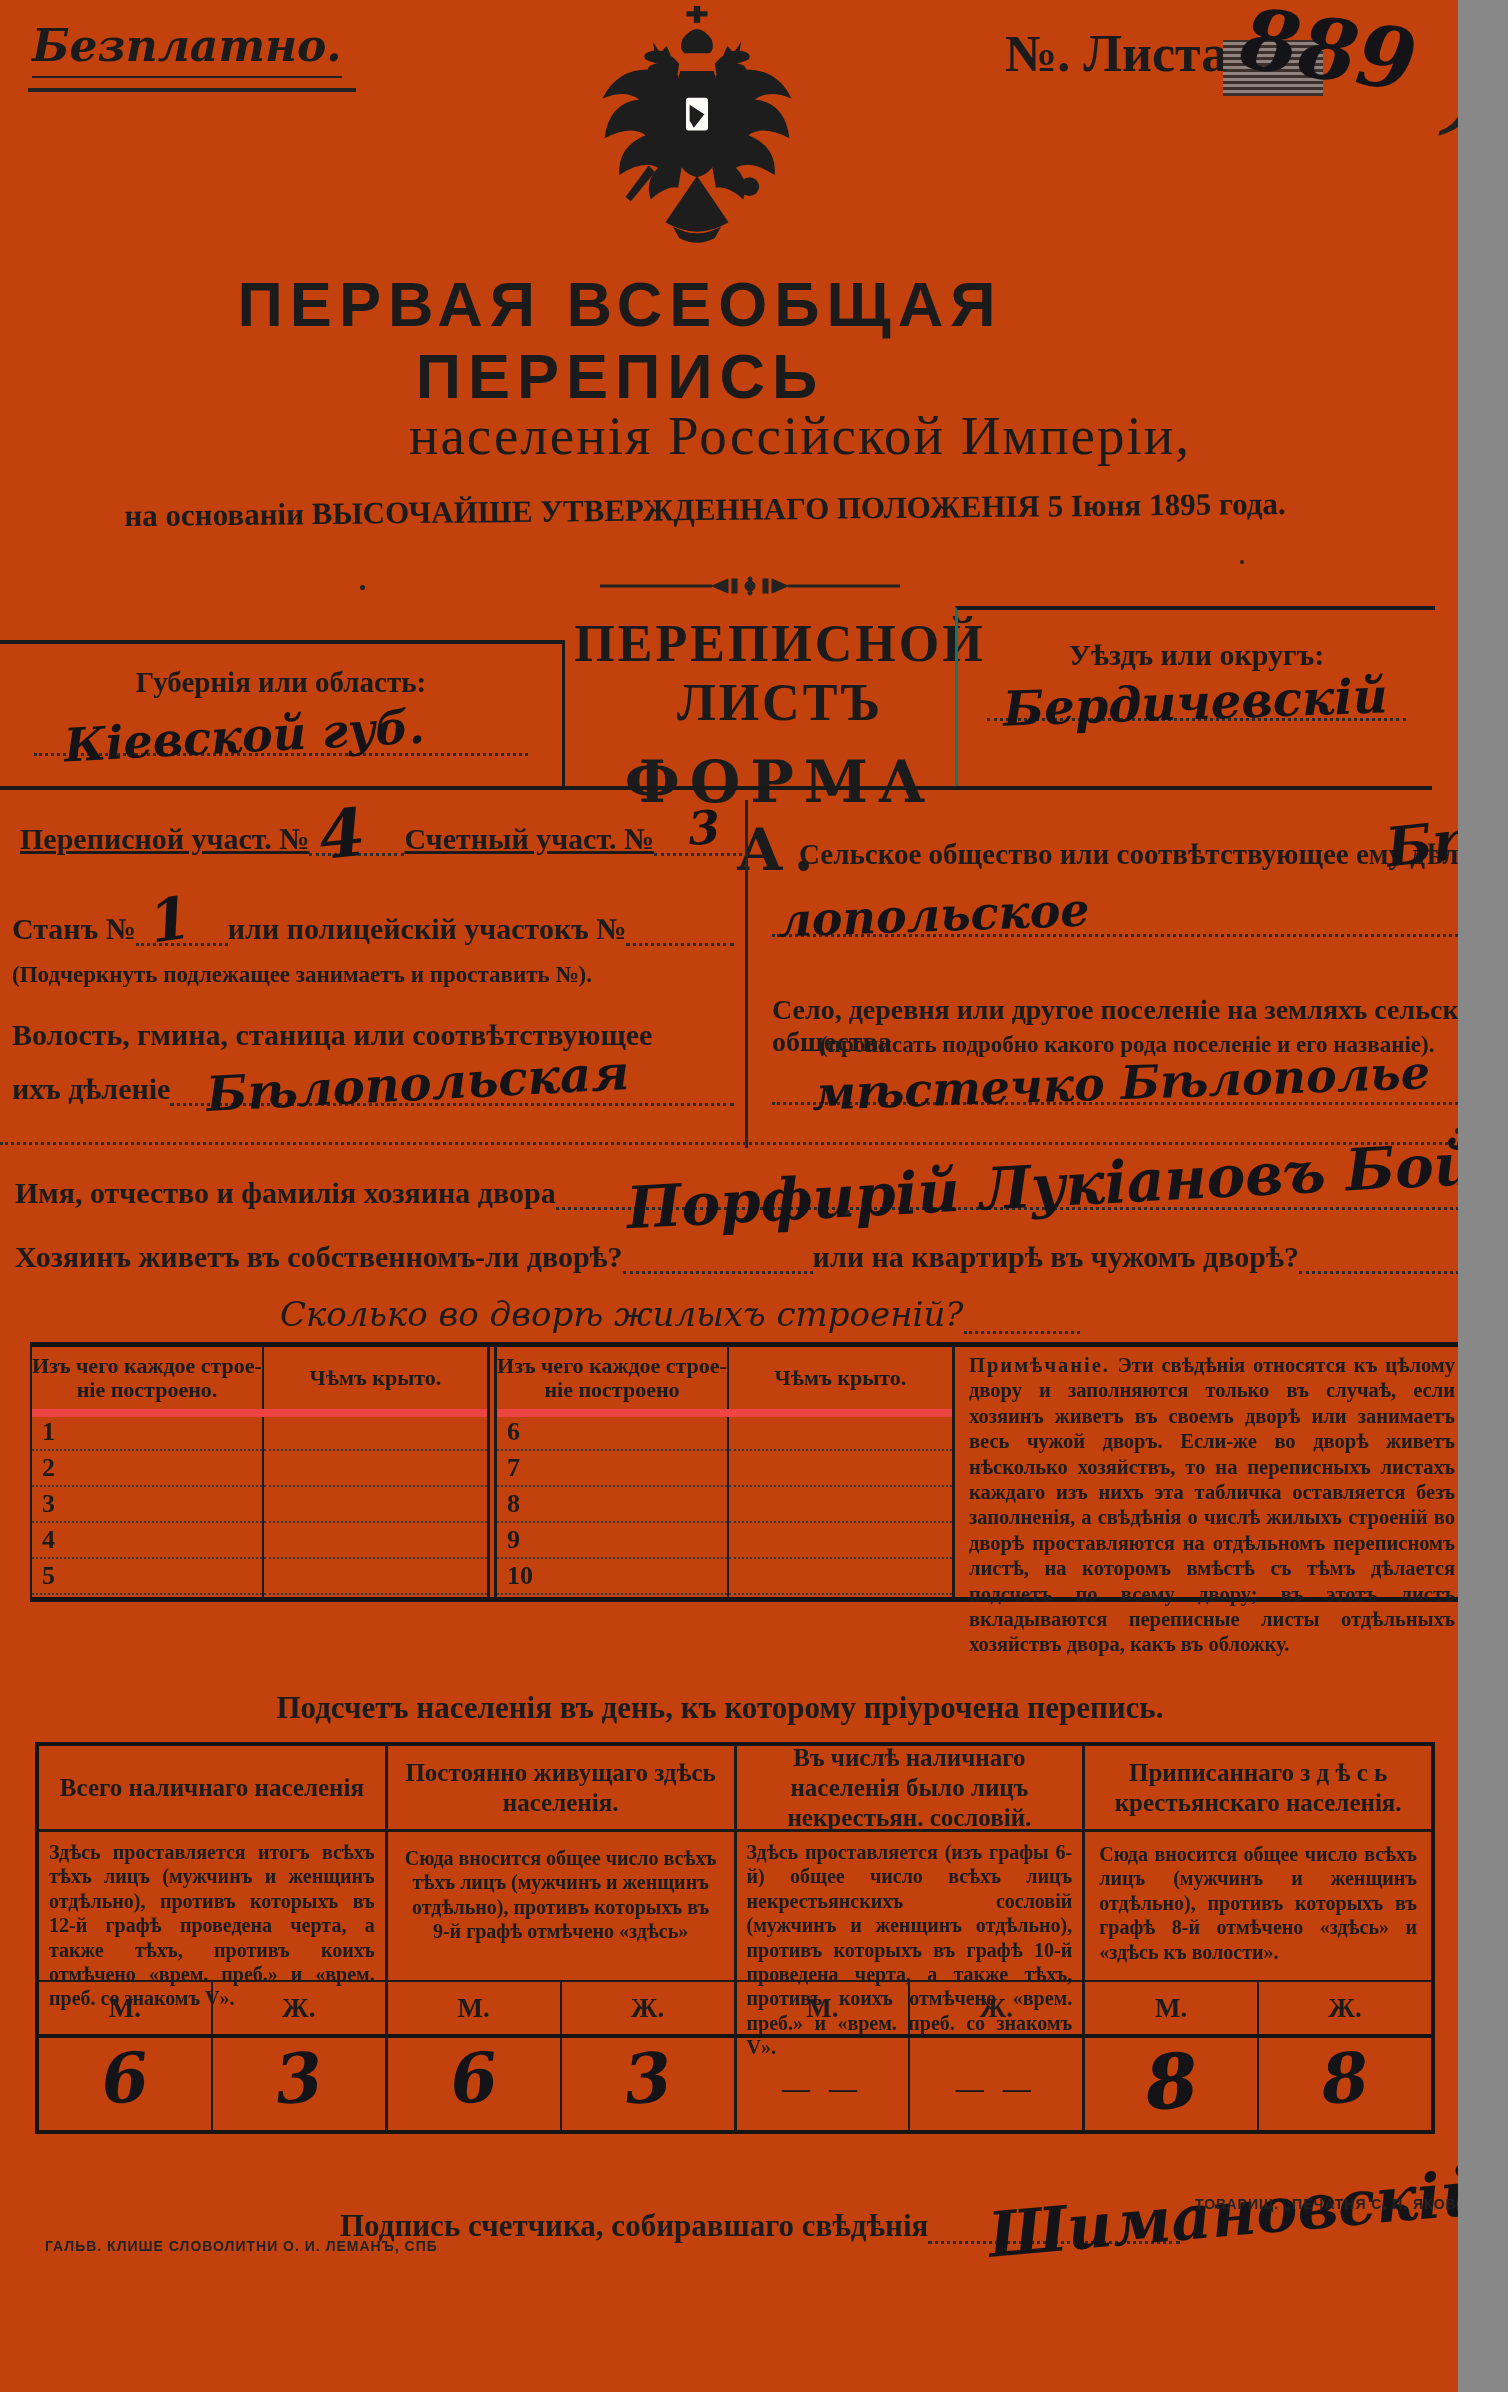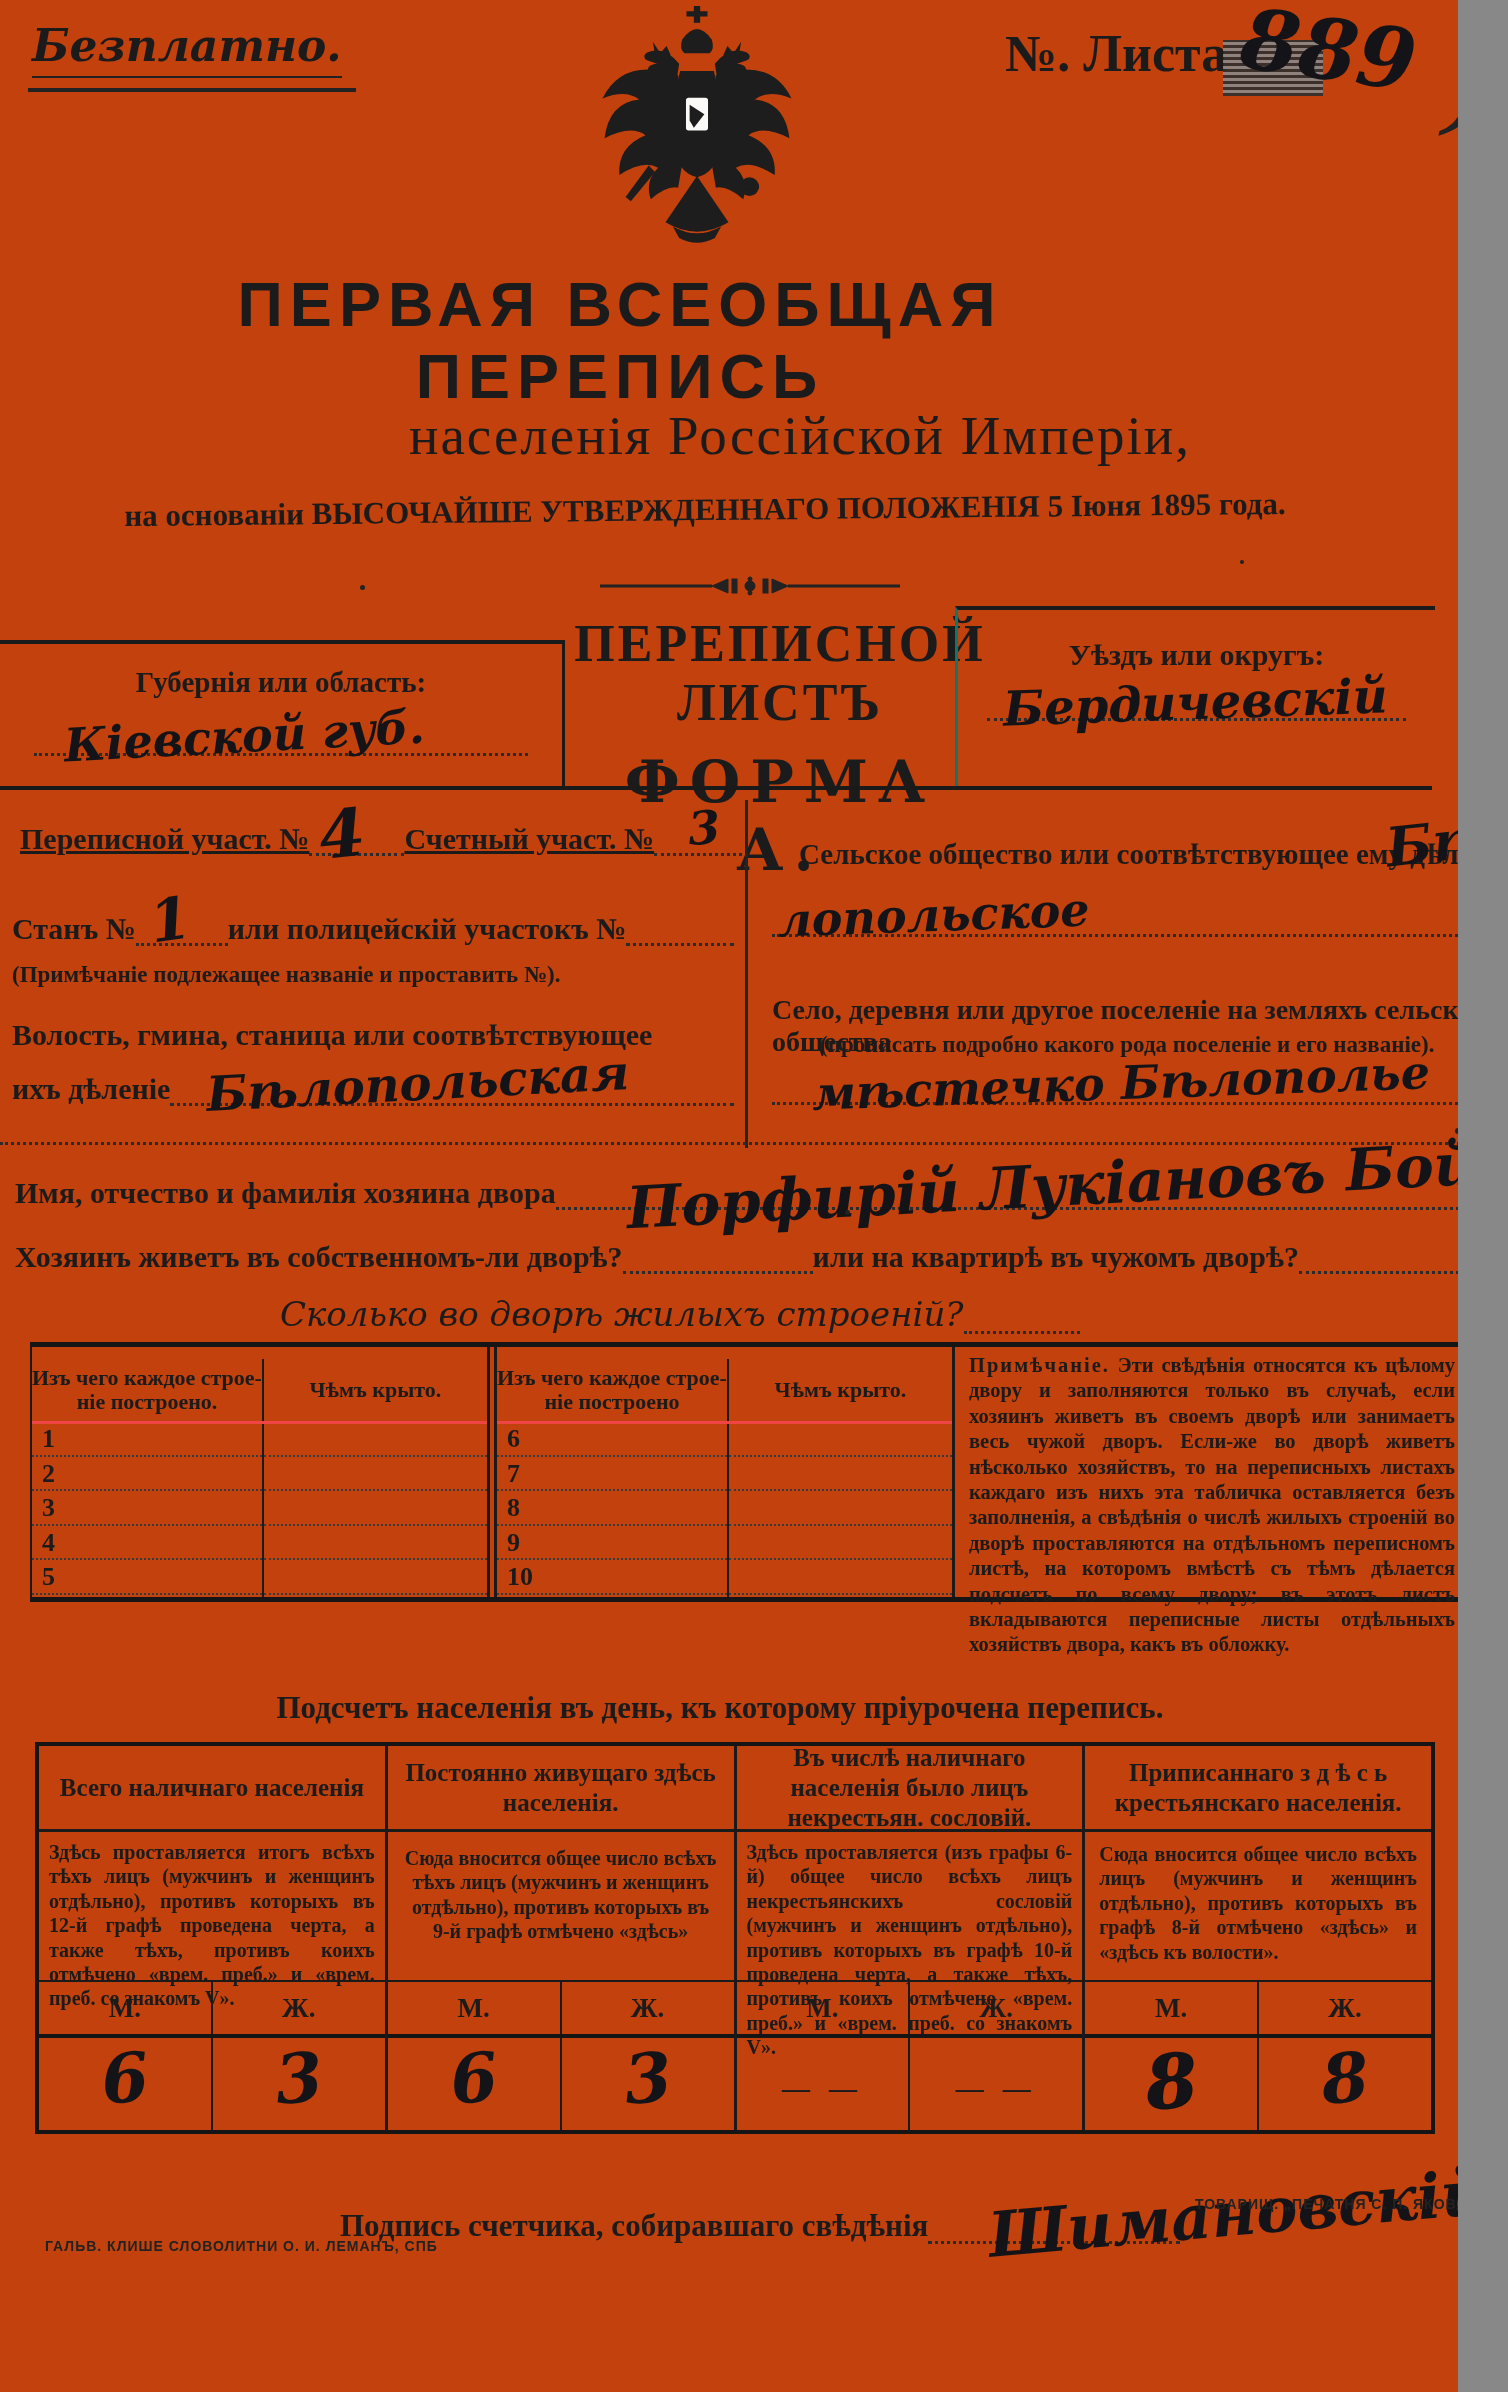--- a/index.html
+++ b/index.html
@@ -53,21 +53,21 @@
   .hw-rural2{position:absolute;left:6px;bottom:-4px;font-size:46px;transform:rotate(-2deg);}
   .hw-village{position:absolute;left:40px;bottom:-4px;font-size:46px;transform:rotate(-2deg);}
   .hw-owner{position:absolute;left:70px;bottom:-6px;font-size:58px;transform:rotate(-3deg);}
   .full-dots{left:0;top:1142px;width:1508px;border-bottom:3px dotted #2b2b2b;height:0;}
   .bq{font-style:italic;font-family:"DejaVu Serif",serif;font-size:34px;font-weight:400;white-space:nowrap;}
   
   .btable{left:30px;top:1342px;width:1440px;height:260px;border-top:5px solid #151515;
       border-bottom:5px solid #151515;border-left:2px solid #1a1a1a;border-right:3px solid #1a1a1a;
       display:flex;box-sizing:border-box;}
   .bhalf{width:455px;display:flex;flex-direction:column;}
-  .bhead{display:flex;height:62px;border-bottom:3px solid #ef4444;margin-top:12px;}
+  .bhead{display:flex;height:62px;border-bottom:8px solid #ef4444;}
   .bh{display:flex;align-items:center;justify-content:center;text-align:center;
       font-size:22px;font-weight:700;line-height:1.1;}
   .bh1{width:232px;border-right:2px solid #1a1a1a;box-sizing:border-box;}
   .bh2{flex:1;}
   .bbody{flex:1;display:flex;flex-direction:column;}
   .brow{flex:1;display:flex;}
   .bcell{box-sizing:border-box;position:relative;}
   .bcell.n{width:232px;border-right:2px solid #1a1a1a;font-size:26px;font-weight:700;padding-left:10px;}
   .bcell.r{flex:1;}
   .bcell:after{content:"";position:absolute;left:0;right:0;bottom:2px;border-bottom:2px dotted #3a3a3a;}
@@ -198,21 +198,21 @@
 
   <div class="line" style="left:12px;top:912px;width:722px;">
     <span class="lbl">Станъ №</span>
     <span class="dots" style="width:92px;">
       <span class="hw hw-num-1">1</span>
     </span>
     <span class="lbl">или полицейскій участокъ №</span>
     <span class="dots fill"></span>
   </div>
 
-  <div class="abs smallnote" style="left:12px;top:962px;">(Примѣчаніе подлежащее названіе и проставить №).</div>
+  <div class="abs smallnote" style="left:12px;top:962px;">(Подчеркнуть подлежащее занимаетъ и проставить №).</div>
 
   <div class="abs lbl" style="left:12px;top:1018px;">Волость, гмина, станица или соотвѣтствующее</div>
 
   <div class="line" style="left:12px;top:1072px;width:722px;">
     <span class="lbl">ихъ дѣленіе</span>
     <span class="dots fill">
       <span class="hw hw-volost">Бѣлопольская</span>
     </span>
   </div>
 

